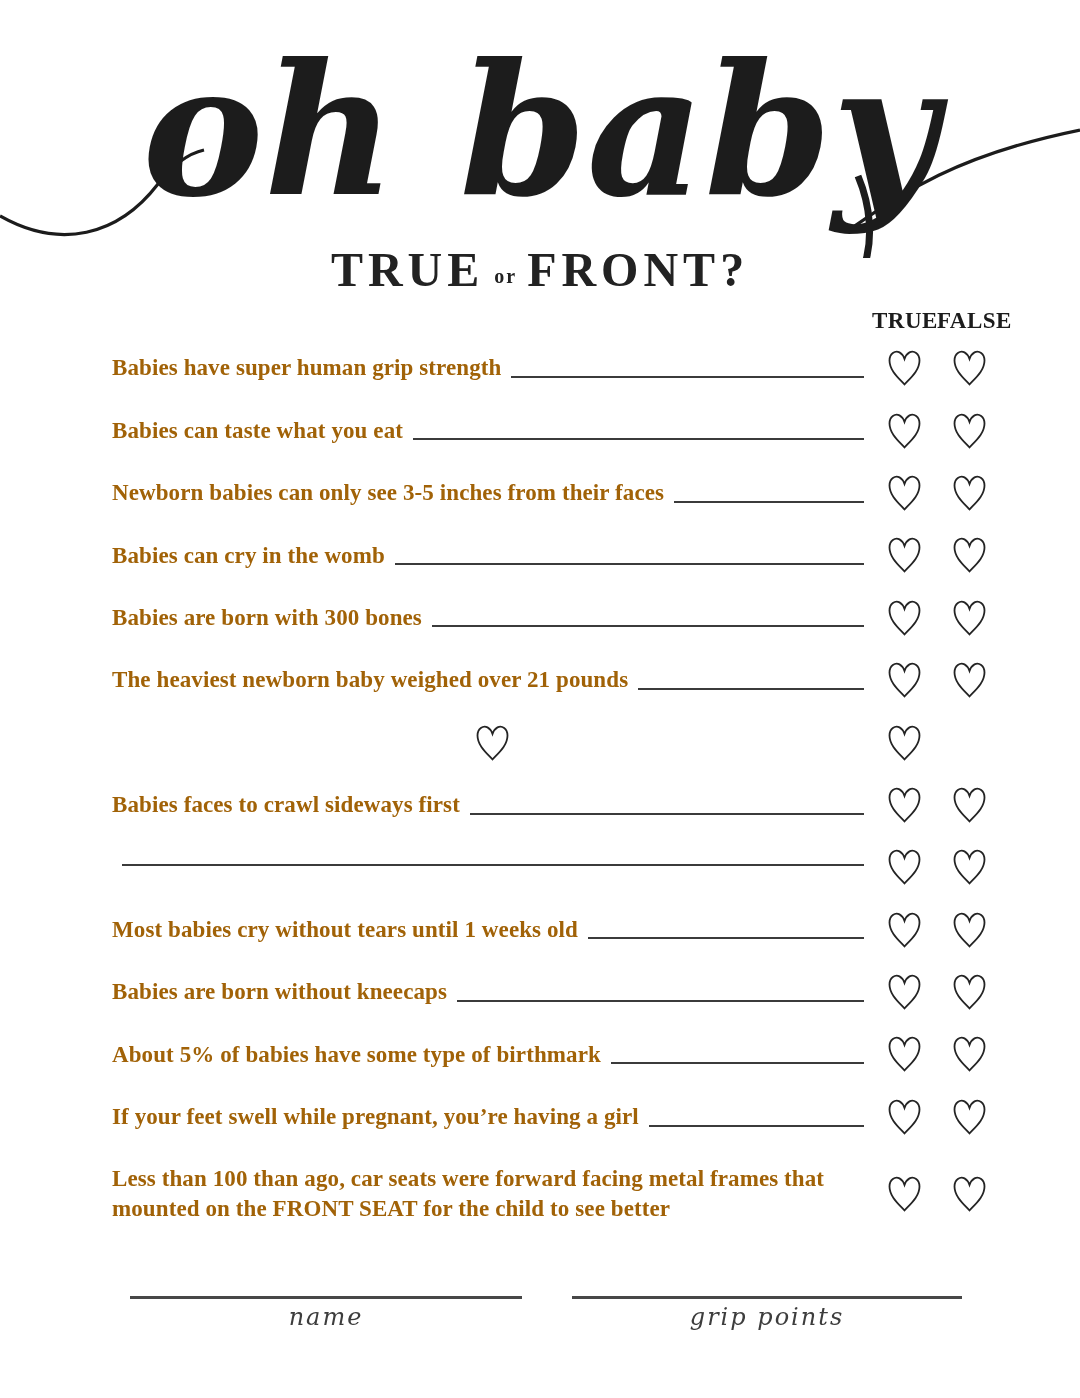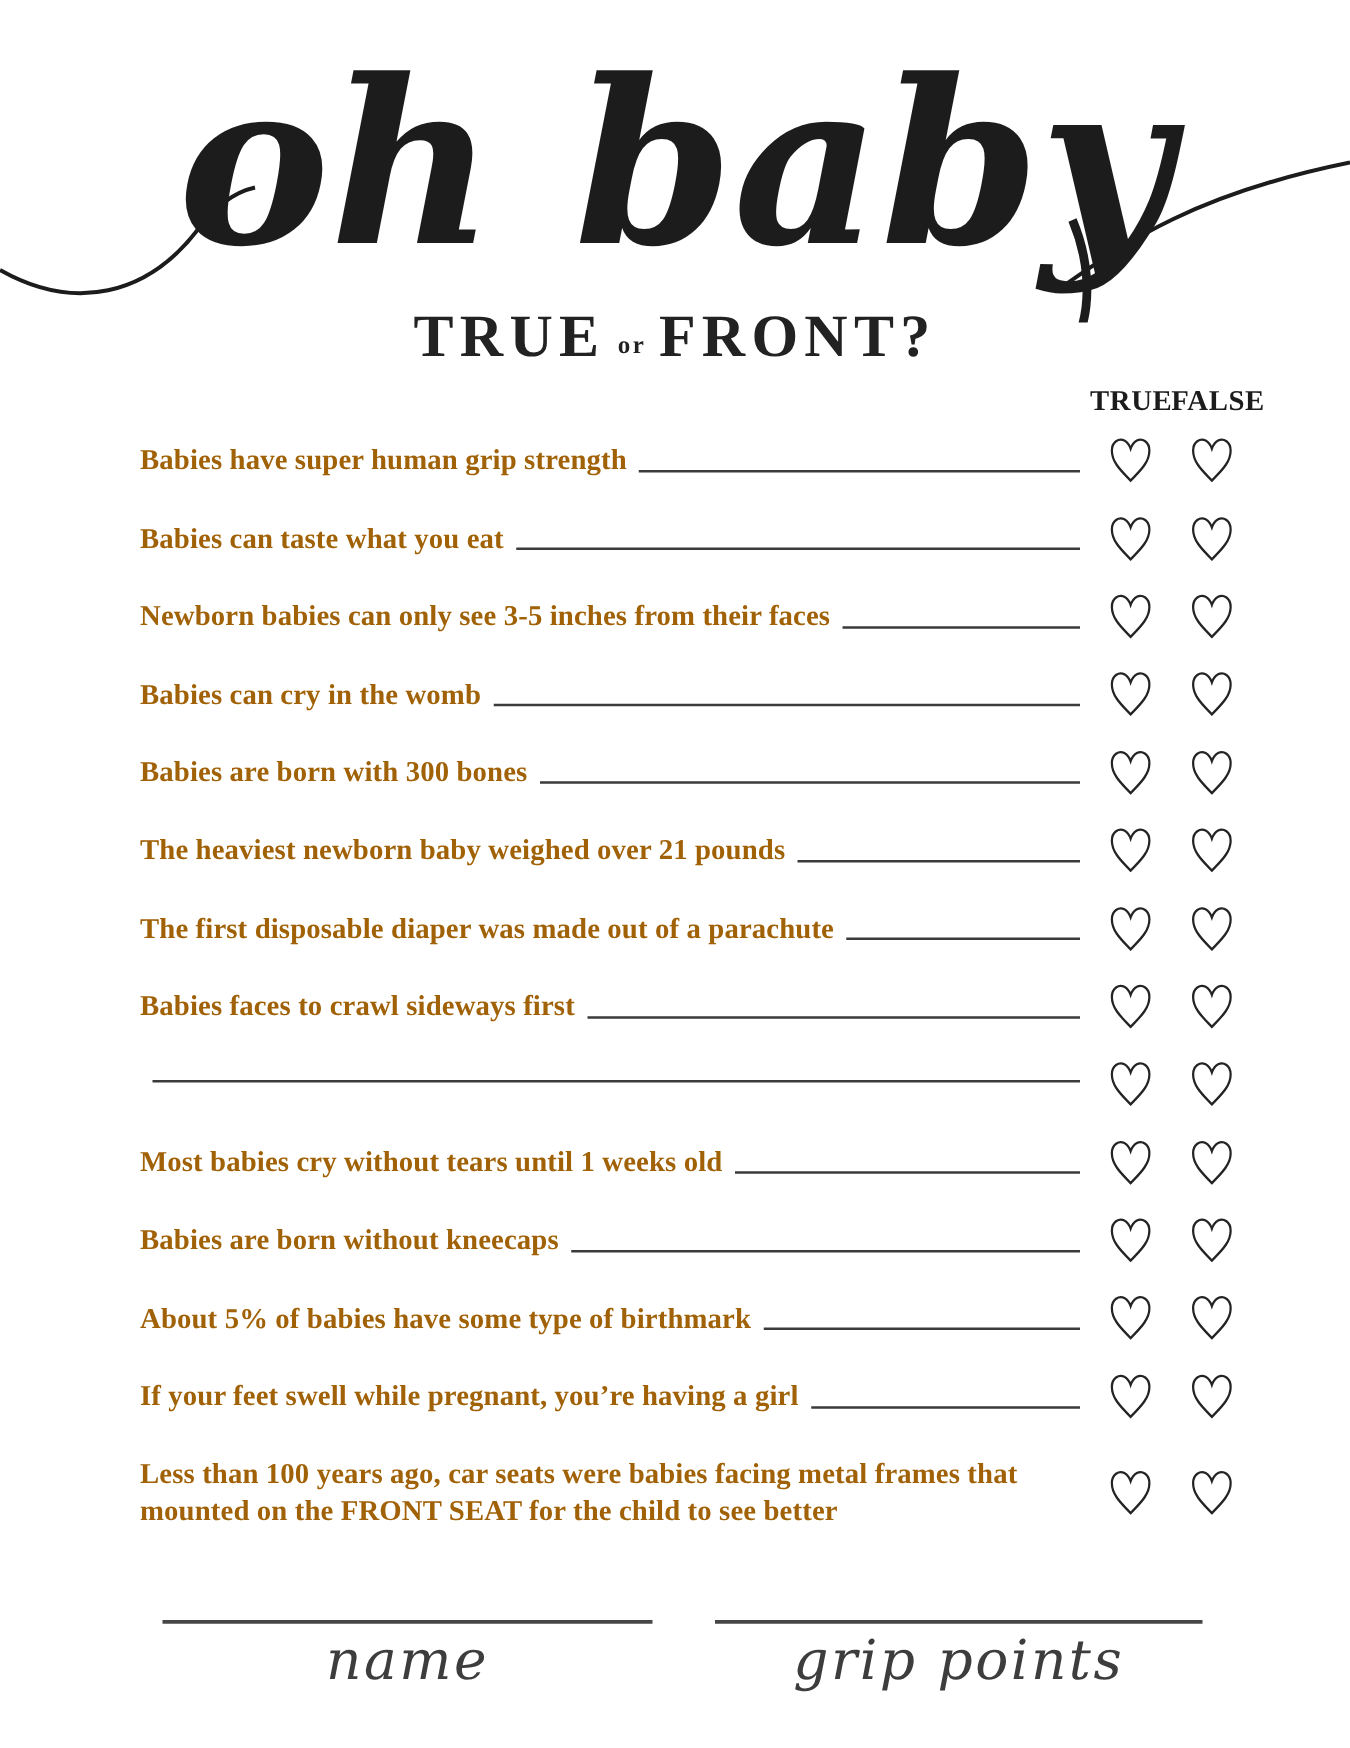--- a/index.html
+++ b/index.html
@@ -52,21 +52,21 @@
 
   
   .footer { position:absolute; top:1296px; left:0; width:1080px; height:90px; }
   .sig { position:absolute; }
   .sig-name { left:130px; width:392px; }
   .sig-points { left:572px; width:390px; }
   .sig-line { border-top:3px solid #474747; height:0; }
   .sig-label {
     text-align:center; margin-top:4px;
     font-family:"DejaVu Serif", serif; font-style:italic;
-    font-size:44px; color:#3d3d3d; letter-spacing:2px;
+    font-size:24px; color:#3d3d3d; letter-spacing:2px;
   }
 </style>
 </head>
 <body>
 
 <div class="page">
 
   <svg class="title-svg" viewBox="0 0 1080 250">
     <path d="M0 208 C 60 242, 118 228, 158 176 C 172 158, 186 146, 204 142" fill="none" stroke="#1c1c1c" stroke-width="3.2"></path>
     <path d="M846 224 C 898 188, 952 148, 1080 122" fill="none" stroke="#1c1c1c" stroke-width="3.2"></path>
@@ -181,24 +181,20 @@
       </svg>
     </span>
     <span class="heart-cell">
       <svg class="heart-icon" width="37" height="40" viewBox="0 0 36 40">
         <path d="M18 36.5 C 12 30, 3 22.5, 3 12.5 C 3 5.5, 8.6 2.2, 13 4.4 C 15.7 5.8, 17.2 8.6, 18 11 C 18.8 8.6, 20.3 5.8, 23 4.4 C 27.4 2.2, 33 5.5, 33 12.5 C 33 22.5, 24 30, 18 36.5 Z" fill="none" stroke="#242424" stroke-width="1.8"></path>
       </svg>
     </span>
   </div>
 
   <div class="q-row">
-    <div class="q-flex">
-      <span class="q-text">The first disposable diaper was made out of a parachute</span>
-      <span class="q-line"></span>
-    </div>
     <span class="heart-cell">
       <svg class="heart-icon" width="37" height="40" viewBox="0 0 36 40">
         <path d="M18 36.5 C 12 30, 3 22.5, 3 12.5 C 3 5.5, 8.6 2.2, 13 4.4 C 15.7 5.8, 17.2 8.6, 18 11 C 18.8 8.6, 20.3 5.8, 23 4.4 C 27.4 2.2, 33 5.5, 33 12.5 C 33 22.5, 24 30, 18 36.5 Z" fill="none" stroke="#242424" stroke-width="1.8"></path>
       </svg>
     </span>
     <span class="heart-cell">
       <svg class="heart-icon" width="37" height="40" viewBox="0 0 36 40">
         <path d="M18 36.5 C 12 30, 3 22.5, 3 12.5 C 3 5.5, 8.6 2.2, 13 4.4 C 15.7 5.8, 17.2 8.6, 18 11 C 18.8 8.6, 20.3 5.8, 23 4.4 C 27.4 2.2, 33 5.5, 33 12.5 C 33 22.5, 24 30, 18 36.5 Z" fill="none" stroke="#242424" stroke-width="1.8"></path>
       </svg>
     </span>
@@ -300,21 +296,21 @@
     </span>
     <span class="heart-cell">
       <svg class="heart-icon" width="37" height="40" viewBox="0 0 36 40">
         <path d="M18 36.5 C 12 30, 3 22.5, 3 12.5 C 3 5.5, 8.6 2.2, 13 4.4 C 15.7 5.8, 17.2 8.6, 18 11 C 18.8 8.6, 20.3 5.8, 23 4.4 C 27.4 2.2, 33 5.5, 33 12.5 C 33 22.5, 24 30, 18 36.5 Z" fill="none" stroke="#242424" stroke-width="1.8"></path>
       </svg>
     </span>
   </div>
 
   <div class="q-row last">
     <div class="q-flex">
-      <span class="q-text">Less than 100 years ago, car seats were babies facing metal frames that mounted on the FRONT SEAT for the child to see better</span>
+      <span class="q-text">Less than 100 than ago, car seats were forward facing metal frames that mounted on the FRONT SEAT for the child to see better</span>
 
     </div>
     <span class="heart-cell">
       <svg class="heart-icon" width="37" height="40" viewBox="0 0 36 40">
         <path d="M18 36.5 C 12 30, 3 22.5, 3 12.5 C 3 5.5, 8.6 2.2, 13 4.4 C 15.7 5.8, 17.2 8.6, 18 11 C 18.8 8.6, 20.3 5.8, 23 4.4 C 27.4 2.2, 33 5.5, 33 12.5 C 33 22.5, 24 30, 18 36.5 Z" fill="none" stroke="#242424" stroke-width="1.8"></path>
       </svg>
     </span>
     <span class="heart-cell">
       <svg class="heart-icon" width="37" height="40" viewBox="0 0 36 40">
         <path d="M18 36.5 C 12 30, 3 22.5, 3 12.5 C 3 5.5, 8.6 2.2, 13 4.4 C 15.7 5.8, 17.2 8.6, 18 11 C 18.8 8.6, 20.3 5.8, 23 4.4 C 27.4 2.2, 33 5.5, 33 12.5 C 33 22.5, 24 30, 18 36.5 Z" fill="none" stroke="#242424" stroke-width="1.8"></path>

